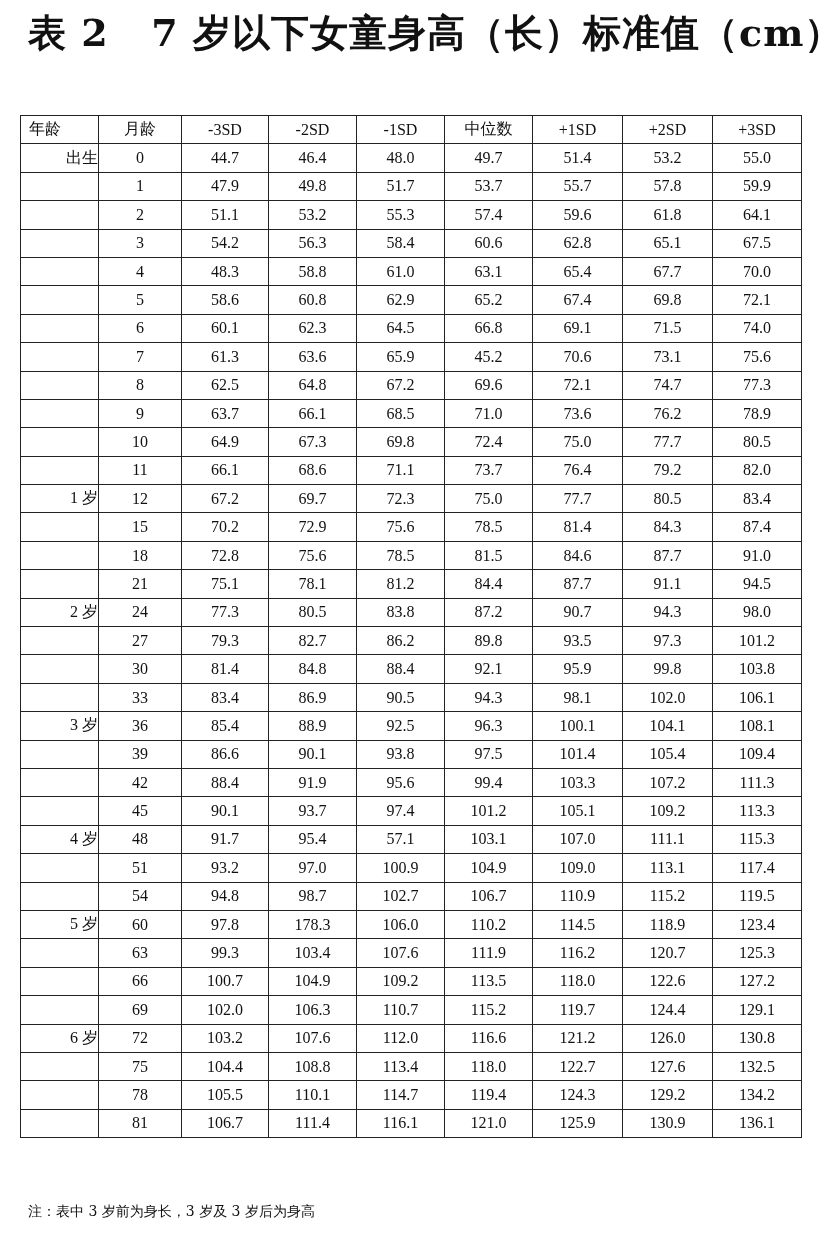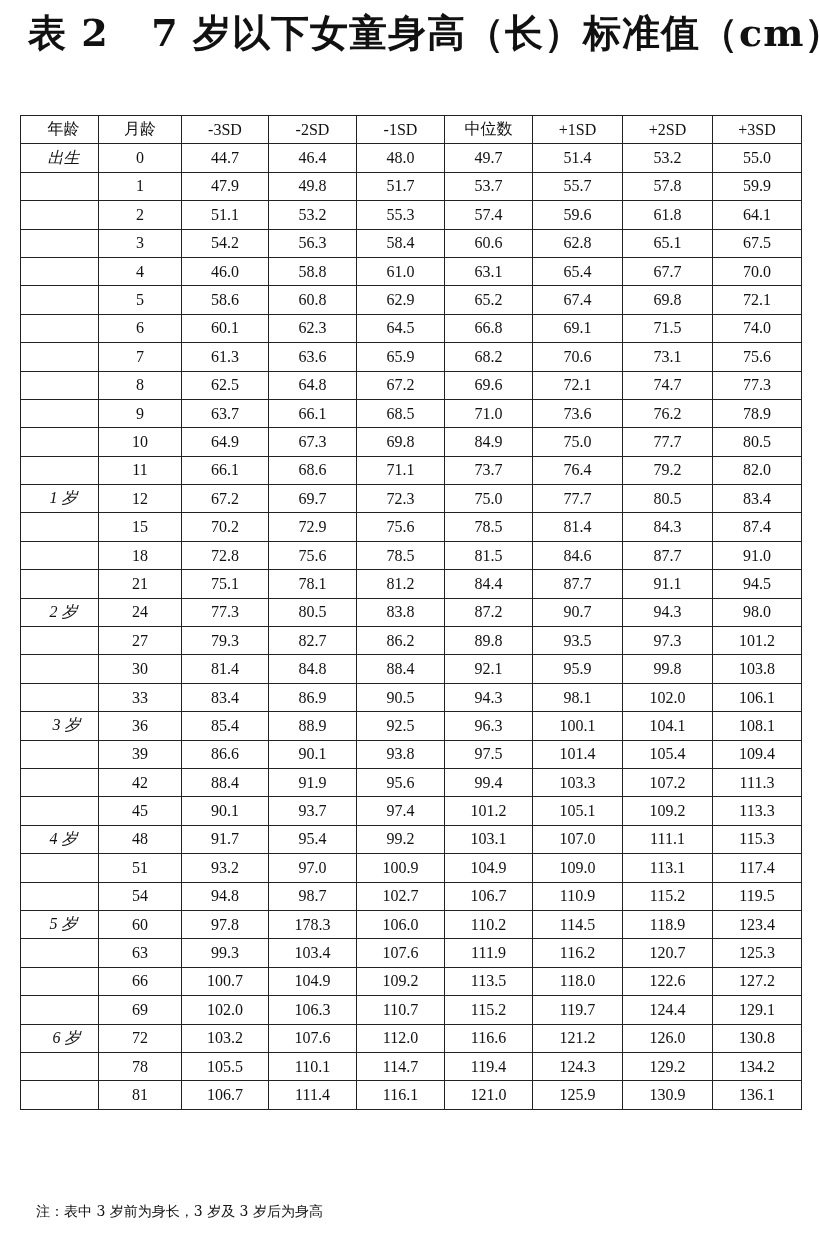--- a/index.html
+++ b/index.html
@@ -5,25 +5,25 @@
   html, body { margin: 0; padding: 0; background: #ffffff; }
   body { width: 819px; height: 1233px; position: relative; overflow: hidden;
          font-family: "DejaVu Sans", "Liberation Sans", sans-serif; color: #111; }
   .title { position: absolute; left: 28px; top: 8px; font-size: 38px; font-weight: bold;
            letter-spacing: 1px; white-space: pre; font-family: "DejaVu Serif", "Liberation Serif", serif; }
   table { position: absolute; left: 20px; top: 115px; width: 781px; border-collapse: collapse;
           table-layout: fixed; }
   td, th { border: 1.5px solid #222; height: 27.4px; padding: 0; font-size: 16px; font-weight: normal;
            text-align: center; font-family: "Liberation Serif", "DejaVu Serif", serif; }
   th { font-size: 16px; }
-  td.age { text-align: center; padding-left: 8px; font-style: italic; }
+  td.age { text-align: right; padding-left: 8px; }
   td.age.indent { padding-left: 14px; }
-  th.age { text-align: center; padding-left: 8px; }
+  th.age { text-align: left; padding-left: 8px; }
   .note { position: absolute; left: 28px; top: 1203px; font-size: 14px;
-          font-family: "DejaVu Serif", "Liberation Serif", serif; white-space: pre; margin-left: 8px; }
+          font-family: "DejaVu Serif", "Liberation Serif", serif; white-space: pre; }
 </style>
 </head>
 <body>
 
 <div class="title">表 2   7 岁以下女童身高（长）标准值（cm）</div>
 
 <table>
   <colgroup>
     <col style="width:78px">
       <col style="width:83px">
@@ -89,21 +89,21 @@
         <td>56.3</td>
         <td>58.4</td>
         <td>60.6</td>
         <td>62.8</td>
         <td>65.1</td>
         <td>67.5</td>
       </tr>
       <tr>
         <td class="age"></td>
         <td>4</td>
-        <td>46.0</td>
+        <td>48.3</td>
         <td>58.8</td>
         <td>61.0</td>
         <td>63.1</td>
         <td>65.4</td>
         <td>67.7</td>
         <td>70.0</td>
       </tr>
       <tr>
         <td class="age"></td>
         <td>5</td>
@@ -125,21 +125,21 @@
         <td>69.1</td>
         <td>71.5</td>
         <td>74.0</td>
       </tr>
       <tr>
         <td class="age"></td>
         <td>7</td>
         <td>61.3</td>
         <td>63.6</td>
         <td>65.9</td>
-        <td>68.2</td>
+        <td>45.2</td>
         <td>70.6</td>
         <td>73.1</td>
         <td>75.6</td>
       </tr>
       <tr>
         <td class="age"></td>
         <td>8</td>
         <td>62.5</td>
         <td>64.8</td>
         <td>67.2</td>
@@ -158,21 +158,21 @@
         <td>73.6</td>
         <td>76.2</td>
         <td>78.9</td>
       </tr>
       <tr>
         <td class="age"></td>
         <td>10</td>
         <td>64.9</td>
         <td>67.3</td>
         <td>69.8</td>
-        <td>84.9</td>
+        <td>72.4</td>
         <td>75.0</td>
         <td>77.7</td>
         <td>80.5</td>
       </tr>
       <tr>
         <td class="age"></td>
         <td>11</td>
         <td>66.1</td>
         <td>68.6</td>
         <td>71.1</td>
@@ -311,21 +311,21 @@
         <td>101.2</td>
         <td>105.1</td>
         <td>109.2</td>
         <td>113.3</td>
       </tr>
       <tr>
         <td class="age">4 岁</td>
         <td>48</td>
         <td>91.7</td>
         <td>95.4</td>
-        <td>99.2</td>
+        <td>57.1</td>
         <td>103.1</td>
         <td>107.0</td>
         <td>111.1</td>
         <td>115.3</td>
       </tr>
       <tr>
         <td class="age"></td>
         <td>51</td>
         <td>93.2</td>
         <td>97.0</td>
@@ -396,20 +396,31 @@
         <td>103.2</td>
         <td>107.6</td>
         <td>112.0</td>
         <td>116.6</td>
         <td>121.2</td>
         <td>126.0</td>
         <td>130.8</td>
       </tr>
       <tr>
         <td class="age"></td>
+        <td>75</td>
+        <td>104.4</td>
+        <td>108.8</td>
+        <td>113.4</td>
+        <td>118.0</td>
+        <td>122.7</td>
+        <td>127.6</td>
+        <td>132.5</td>
+      </tr>
+      <tr>
+        <td class="age"></td>
         <td>78</td>
         <td>105.5</td>
         <td>110.1</td>
         <td>114.7</td>
         <td>119.4</td>
         <td>124.3</td>
         <td>129.2</td>
         <td>134.2</td>
       </tr>
       <tr>

